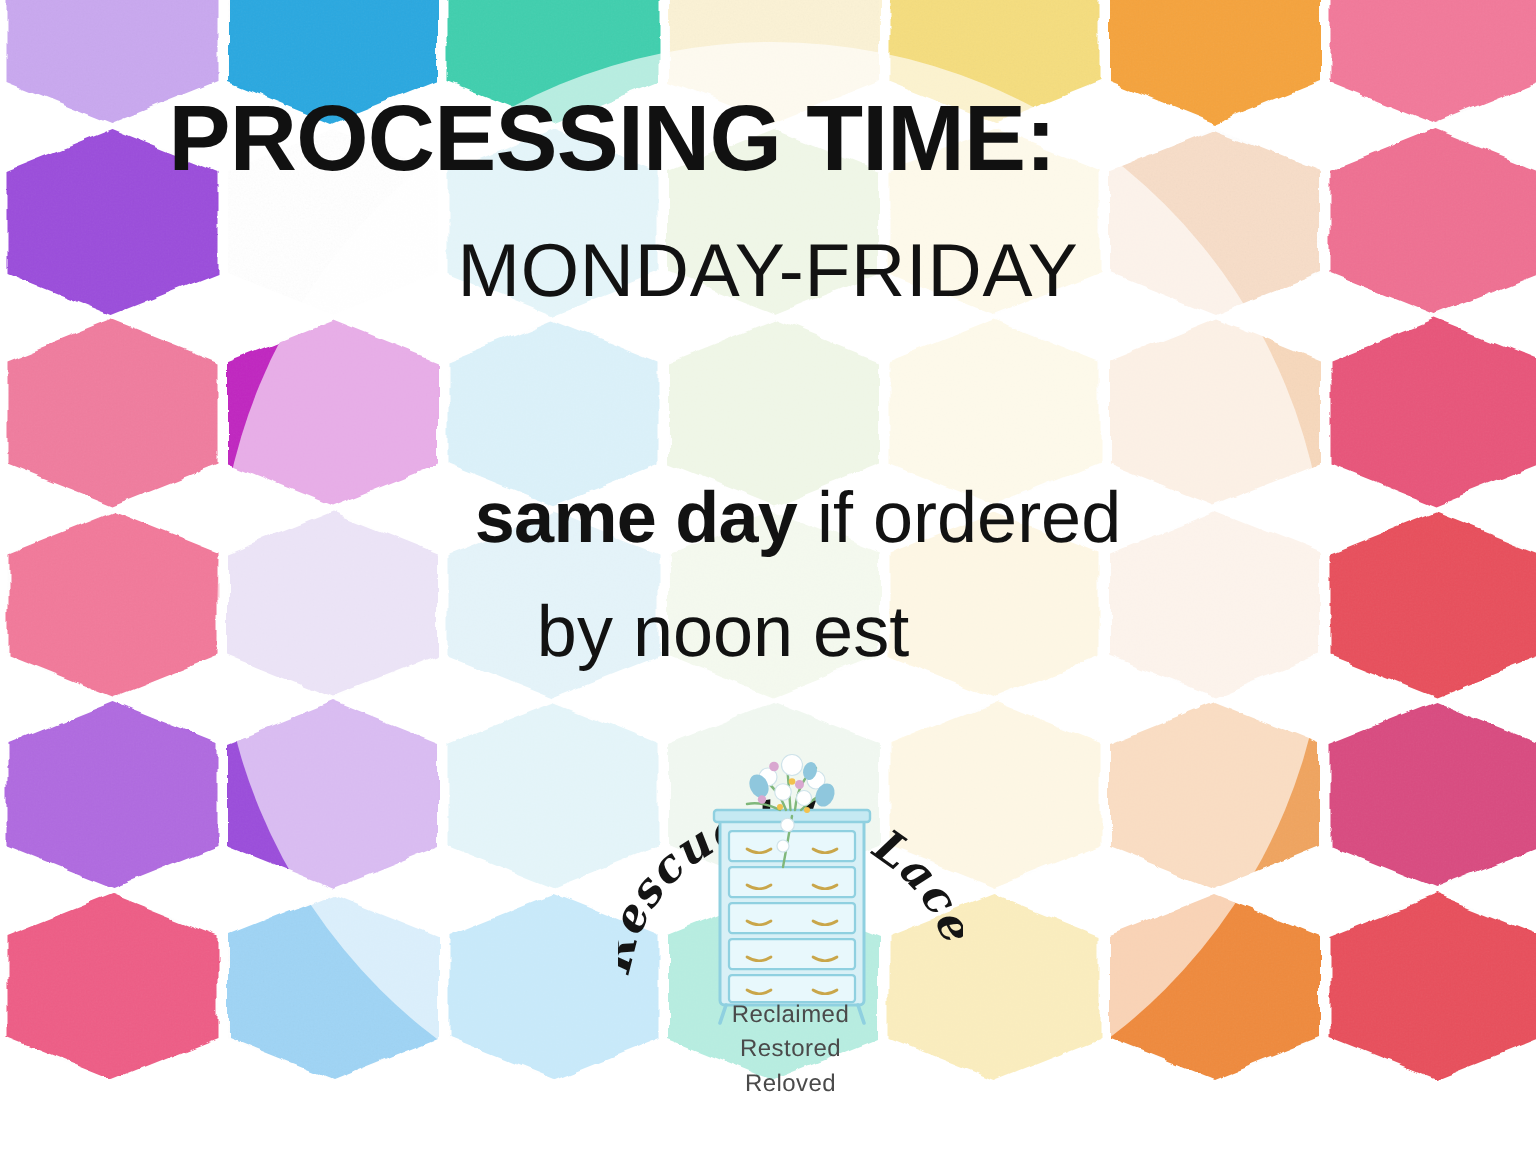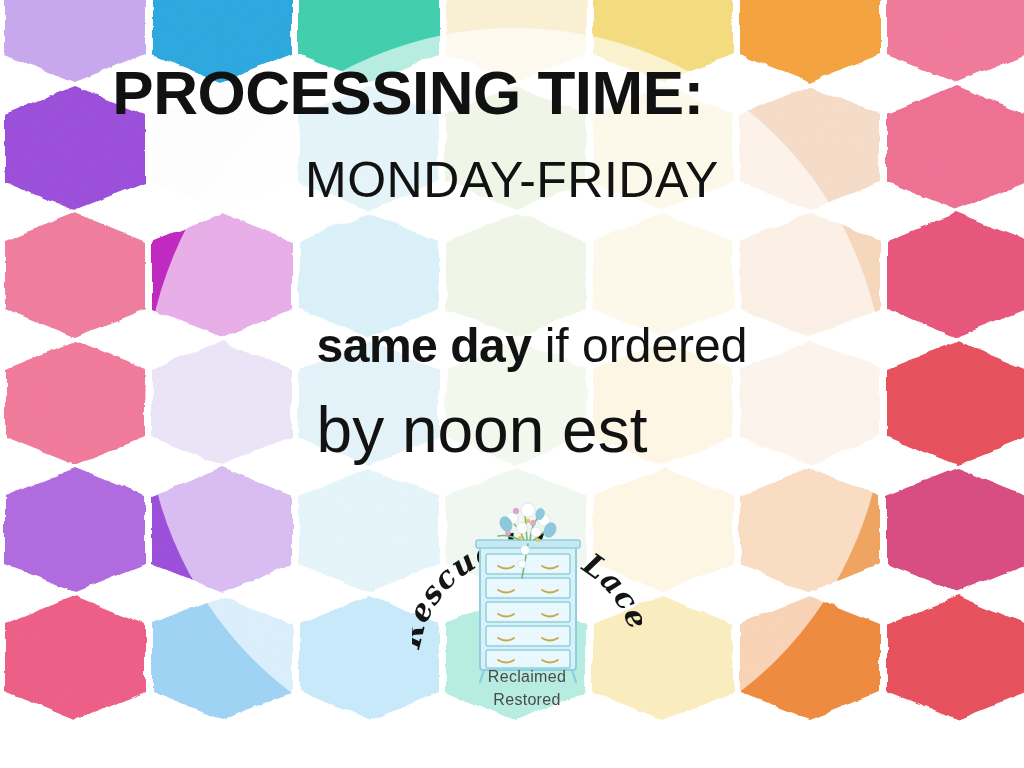--- a/index.html
+++ b/index.html
@@ -88,21 +88,21 @@
   #body-line-1 .strong {
     font-weight: 700;
     letter-spacing: -0.5px;
   }
 
   #body-line-2 {
     position: absolute;
     left: 0;
     top: 398px;
     width: 964px;
-    font-size: 64px;
+    font-size: 48px;
     line-height: 1.0;
     color: #121212;
     font-weight: 400;
     text-align: center;
   }
 
   
   #logo {
     position: absolute;
     left: 412px;
@@ -323,14 +323,15 @@
           <circle cx="116" cy="43" r="2.2"></circle>
             <circle cx="108" cy="60" r="2"></circle>
           <circle cx="126" cy="62" r="2"></circle>
         </g>
       </g>
     </svg>
   </div>
 
   <div class="tagline" id="tagline-2">Restored</div>
   <div class="tagline" id="tagline-1">Reclaimed</div>
+  <div class="tagline" id="tagline-3">Reloved</div>
 
 </div>
 
 </body></html>

